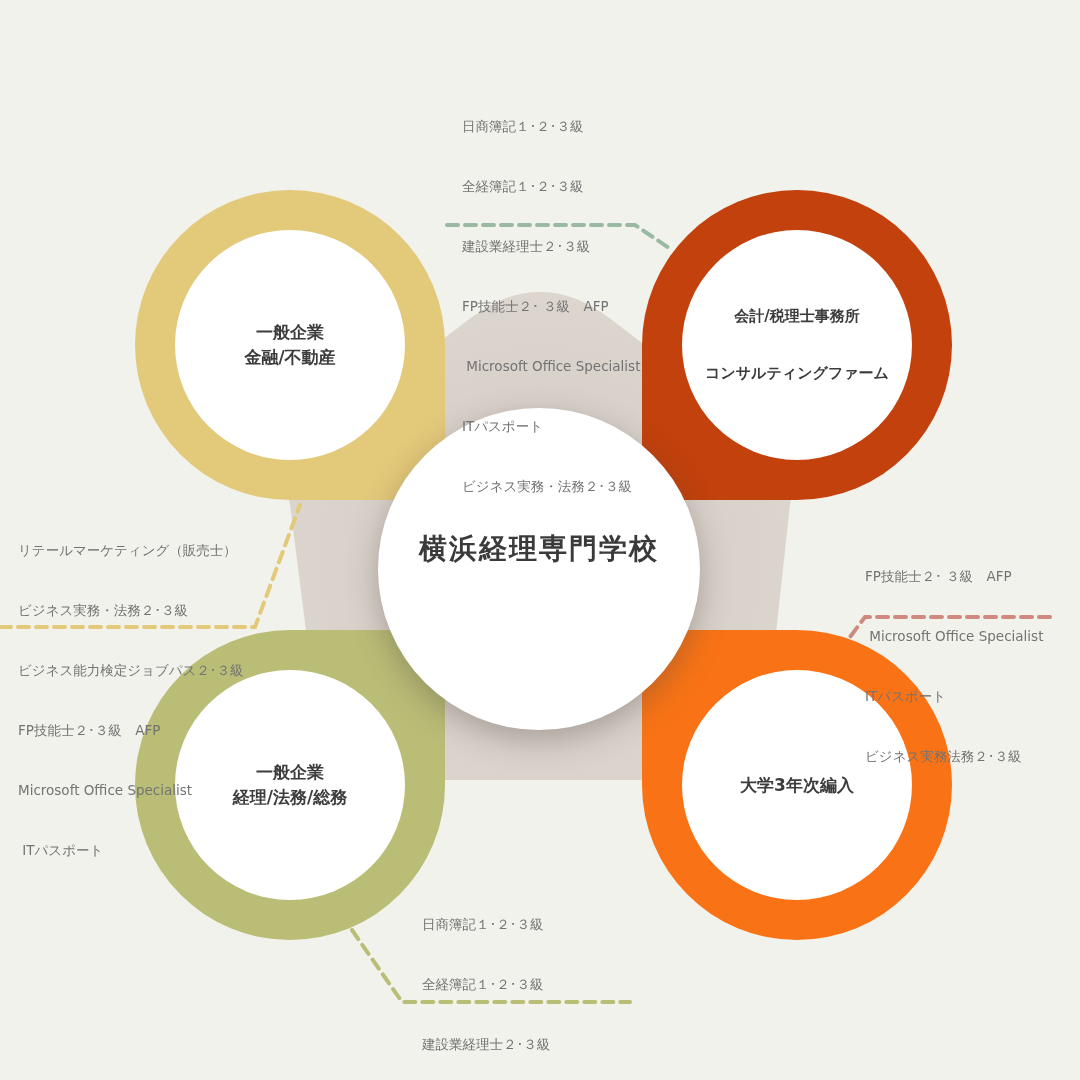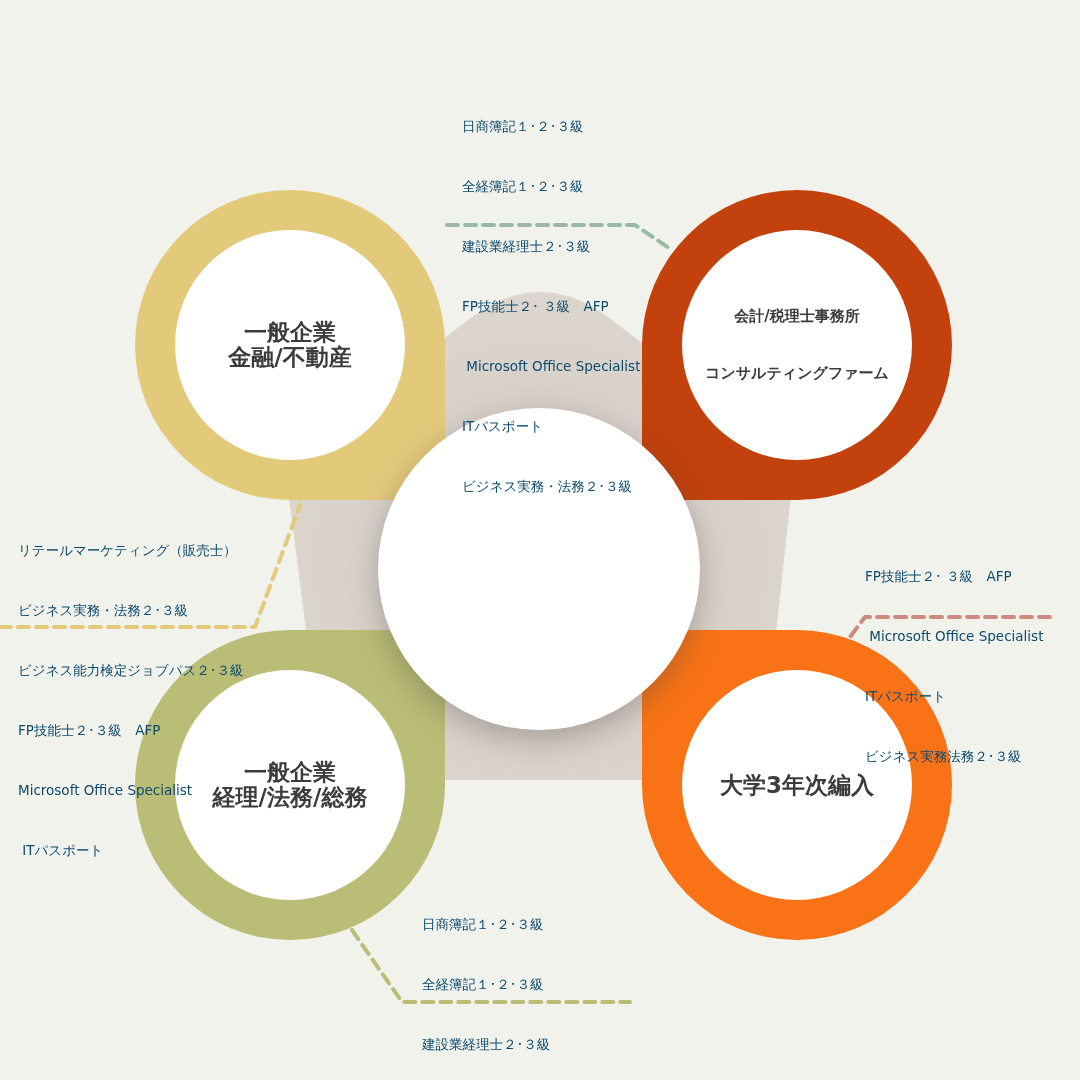--- a/index.html
+++ b/index.html
@@ -2,26 +2,26 @@
 <html><head>
 <meta charset="utf-8">
 <style>
   html,body{margin:0;padding:0;}
   body{width:1080px;height:1080px;background:#f2f2ec;position:relative;overflow:hidden;
        font-family:"DejaVu Sans","Liberation Sans",sans-serif;color:#3a3a3a;}
   .layer{position:absolute;left:0;top:0;width:1080px;height:1080px;}
   .ring{position:absolute;width:310px;height:310px;box-sizing:border-box;}
   .ring .hole{position:absolute;left:40px;top:40px;width:230px;height:230px;border-radius:50%;background:#fff;
        display:flex;align-items:center;justify-content:center;flex-direction:column;text-align:center;}
-  .ring-label{font-weight:bold;font-size:23px;line-height:25px;color:#3c3c3c;white-space:pre-line;}
+  .ring-label{font-weight:bold;font-size:17px;line-height:25px;color:#3c3c3c;white-space:pre-line;}
   .center{position:absolute;left:378px;top:408px;width:322px;height:322px;border-radius:50%;background:#fff;
        box-shadow:0 10px 30px rgba(80,70,60,0.35);display:flex;align-items:center;justify-content:center;
        flex-direction:column;text-align:center;}
   .center-title{font-weight:bold;font-size:28px;line-height:48px;letter-spacing:2px;color:#3a3a3a;margin-top:-40px;}
-  .note{position:absolute;font-size:13.5px;line-height:20px;color:#0c4a6e;white-space:pre;}
+  .note{position:absolute;font-size:13.5px;line-height:20px;color:#737373;white-space:pre;}
 </style>
 </head>
 <body>
 
 <svg class="layer" viewBox="0 0 1080 1080">
   <defs>
     <radialGradient id="pg" cx="50%" cy="55%" r="55%">
       <stop offset="0%" stop-color="#c8c0b9"></stop>
       <stop offset="60%" stop-color="#d8d1ca"></stop>
       <stop offset="100%" stop-color="#ddd6cf"></stop>
@@ -58,20 +58,21 @@
   </div>
 </div>
 
 <div class="ring" style="left:642px;top:630px;background:#f97316;border-radius:0 155px 155px 155px;">
   <div class="hole">
     <span class="ring-label">大学3年次編入</span>
   </div>
 </div>
 
 <div class="center">
+  <div class="center-title">横浜経理専門学校</div>
 </div>
 
 <div class="note" style="left:462px;top:76px;">
   <div>日商簿記１･２･３級</div>
   <div>全経簿記１･２･３級</div>
   <div>建設業経理士２･３級</div>
   <div>FP技能士２･ ３級　AFP</div>
   <div> Microsoft Office Specialist</div>
   <div>ITパスポート</div>
   <div>ビジネス実務・法務２･３級</div>

